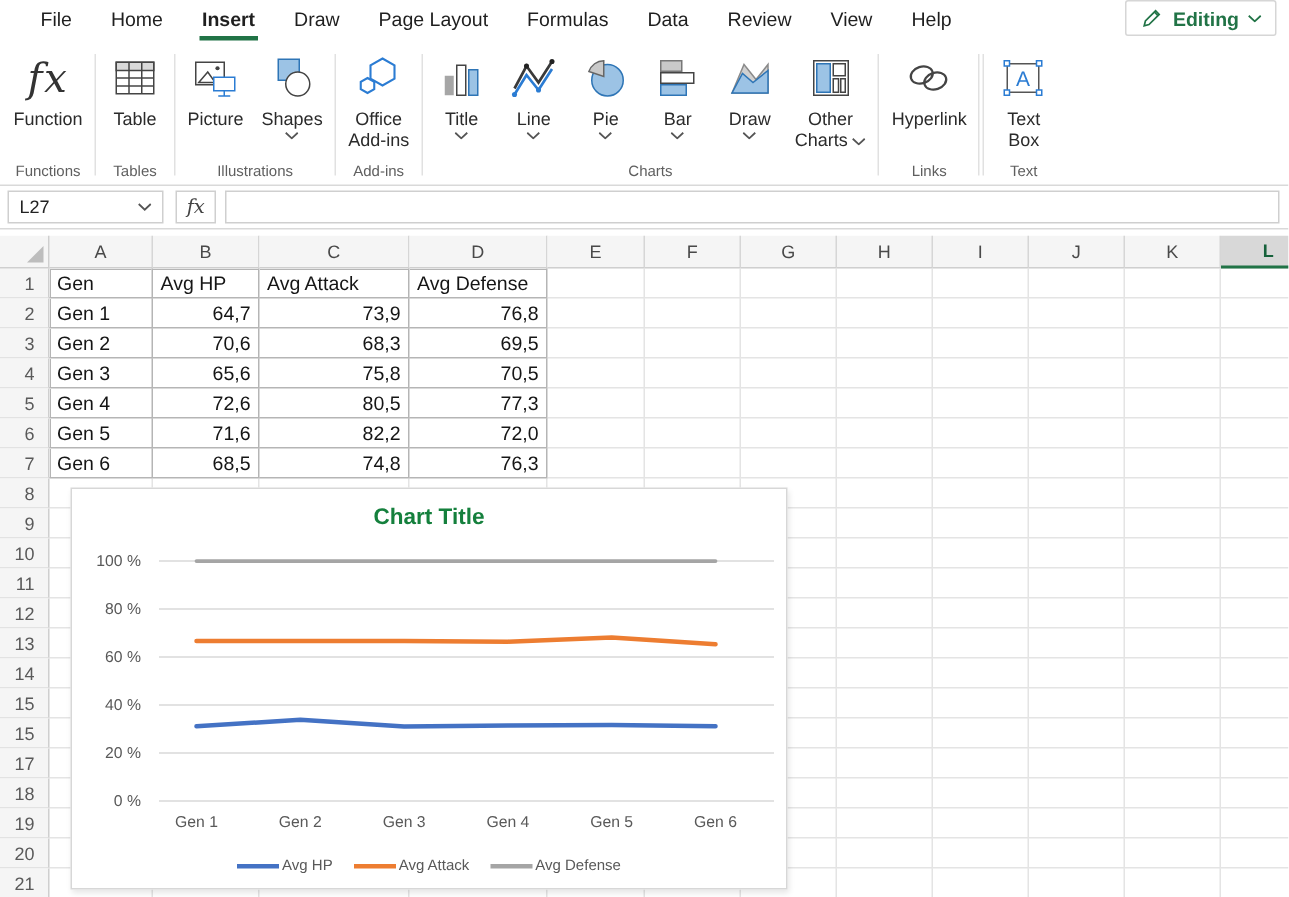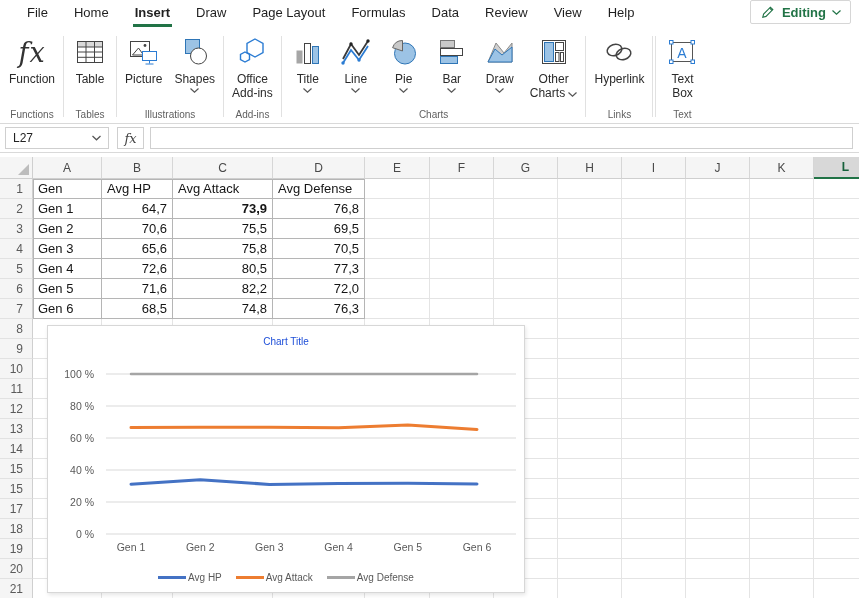--- a/index.html
+++ b/index.html
@@ -48,21 +48,21 @@
   .chead.sel { background:#d8d8d8; color:#16613b; font-weight:700; border-bottom:2px solid #217346; }
   .rhead { flex:0 0 33px; background:#f5f5f5; border-right:1px solid #cfcfcf; border-bottom:1px solid #e2e2e2;
     font-size:12px; color:#5a5a5a; display:flex; align-items:center; justify-content:flex-end; padding-right:9px; }
   .cell { border-right:1px solid #e4e4e4; border-bottom:1px solid #e4e4e4; padding:0 5px;
     display:flex; align-items:center; font-size:13px; color:#151515; overflow:hidden; white-space:nowrap; }
   .cell.num { justify-content:flex-end; }
   .cell.datab { border-right-color:#b5b5b5; border-bottom-color:#b5b5b5; }
   
   .chart { position:absolute; left:47px; top:325px; width:478px; height:268px; background:#fff;
     border:1px solid #d7d7d7; box-shadow:1px 2px 4px rgba(0,0,0,.10); }
-  .chart-title { position:absolute; top:10px; left:0; width:100%; text-align:center; font-size:10px; color:#1d4ed8; }
+  .chart-title { position:absolute; top:10px; left:0; width:100%; text-align:center; font-size:15px; color:#15803d;font-weight:bold; }
   svg.plot { position:absolute; left:0; top:0; }
   .legend { position:absolute; bottom:9px; left:0; width:100%; display:flex; justify-content:center; align-items:center; gap:14px; font-size:10px; color:#595959; }
   .litem { display:flex; align-items:center; }
   .sw { width:28px; height:3px; margin-right:2px; display:inline-block; }
 </style>
 </head>
 <body>
 
 <div class="tabbar">
     <div class="tab">File</div>
@@ -337,36 +337,36 @@
       <div class="cell" style="flex: 0 0 64px;"></div>
       <div class="cell" style="flex: 0 0 64px;"></div>
       <div class="cell" style="flex: 0 0 64px;"></div>
       <div class="cell" style="flex: 0 0 64px;"></div>
       <div class="cell" style="flex: 0 0 64px;"></div>
     </div>
     <div class="grow">
       <div class="rhead">2</div>
       <div class="cell datab" style="flex: 0 0 69px; box-shadow: rgb(181, 181, 181) 1px 0px 0px inset;">Gen 1</div>
       <div class="cell num datab" style="flex: 0 0 71px;">64,7</div>
-      <div class="cell num datab" style="flex: 0 0 100px; font-weight: bold;">73,9</div>
+      <div class="cell num datab" style="flex: 0 0 100px;">73,9</div>
       <div class="cell num datab" style="flex: 0 0 92px;">76,8</div>
       <div class="cell" style="flex: 0 0 65px;"></div>
       <div class="cell" style="flex: 0 0 64px;"></div>
       <div class="cell" style="flex: 0 0 64px;"></div>
       <div class="cell" style="flex: 0 0 64px;"></div>
       <div class="cell" style="flex: 0 0 64px;"></div>
       <div class="cell" style="flex: 0 0 64px;"></div>
       <div class="cell" style="flex: 0 0 64px;"></div>
       <div class="cell" style="flex: 0 0 64px;"></div>
     </div>
     <div class="grow">
       <div class="rhead">3</div>
       <div class="cell datab" style="flex: 0 0 69px; box-shadow: rgb(181, 181, 181) 1px 0px 0px inset;">Gen 2</div>
       <div class="cell num datab" style="flex: 0 0 71px;">70,6</div>
-      <div class="cell num datab" style="flex: 0 0 100px;">75,5</div>
+      <div class="cell num datab" style="flex: 0 0 100px;">68,3</div>
       <div class="cell num datab" style="flex: 0 0 92px;">69,5</div>
       <div class="cell" style="flex: 0 0 65px;"></div>
       <div class="cell" style="flex: 0 0 64px;"></div>
       <div class="cell" style="flex: 0 0 64px;"></div>
       <div class="cell" style="flex: 0 0 64px;"></div>
       <div class="cell" style="flex: 0 0 64px;"></div>
       <div class="cell" style="flex: 0 0 64px;"></div>
       <div class="cell" style="flex: 0 0 64px;"></div>
       <div class="cell" style="flex: 0 0 64px;"></div>
     </div>

